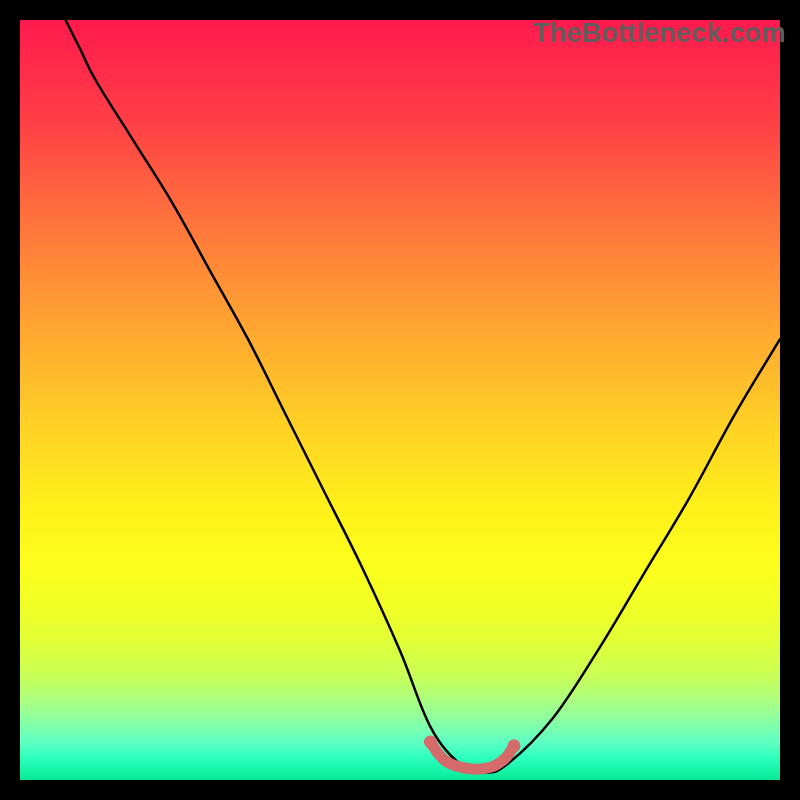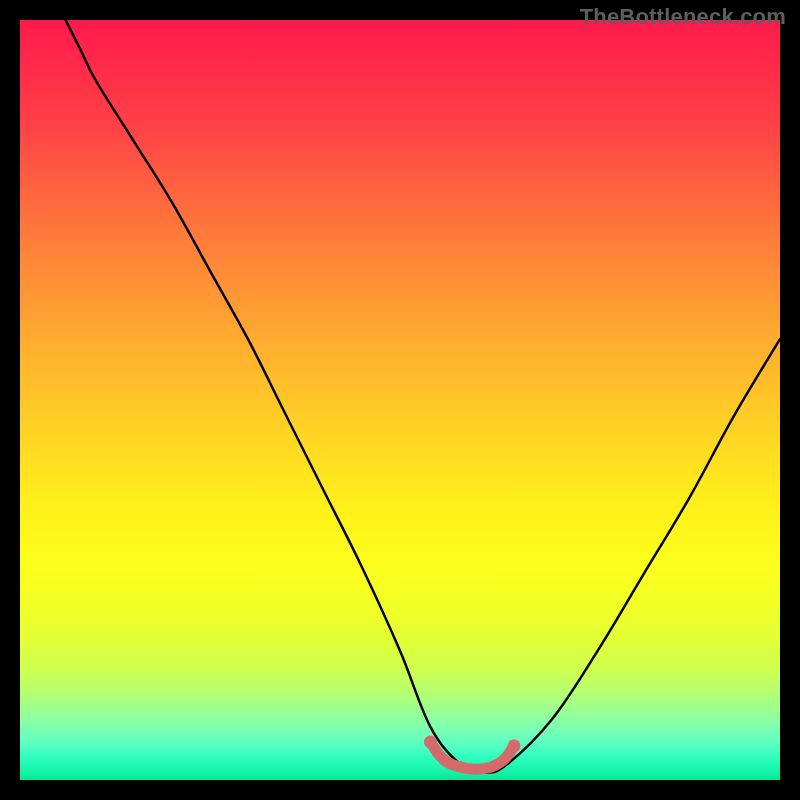--- a/index.html
+++ b/index.html
@@ -37,24 +37,24 @@
       #b0ff78 89%,
       #8dffa2 92%,
       #5fffc2 95%,
       #2fffbf 97%,
       #12f3a4 99%,
       #0be696 100%
     );
   }
   .watermark {
     position: absolute;
-    top: 4px;
+    top: 18px;
     right: 14px;
     font-family: Arial, Helvetica, sans-serif;
-    font-size: 22px;
+    font-size: 27px;
     font-weight: 600;
     color: #5e5e5e;
     letter-spacing: 0.2px;
     user-select: none;
     text-align: center;
   }
   svg.curve {
     position: absolute;
     inset: 0;
     width: 100%;

